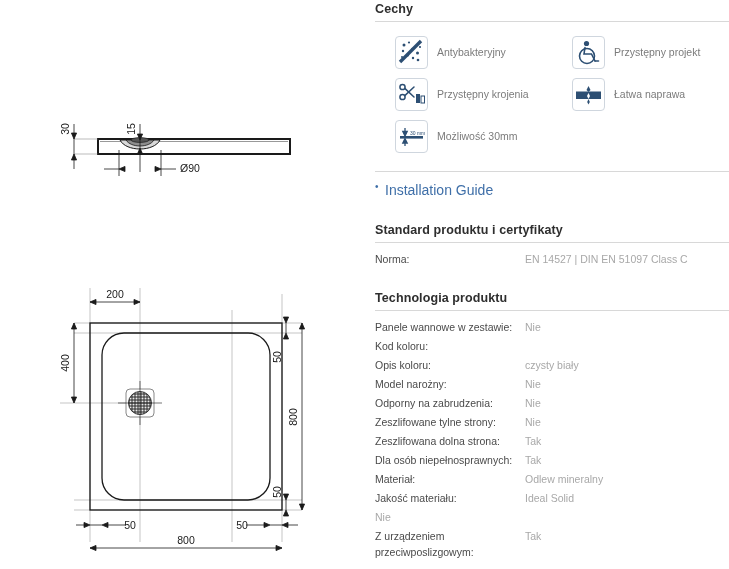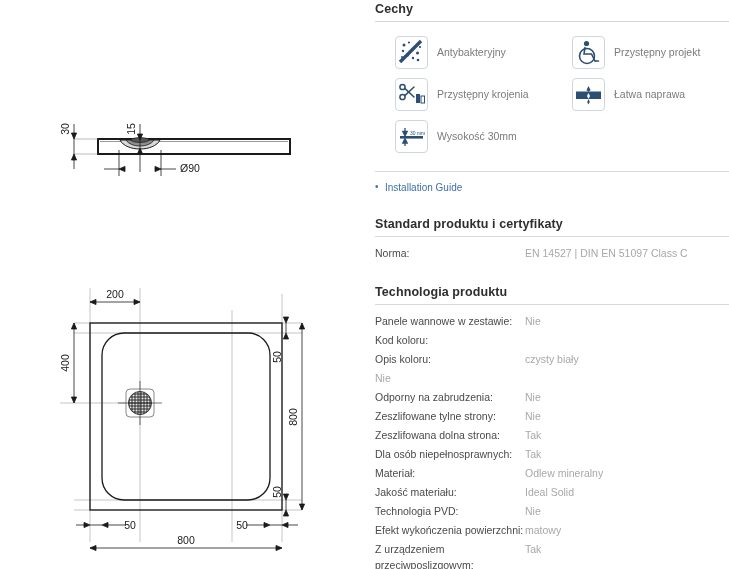--- a/index.html
+++ b/index.html
@@ -84,21 +84,21 @@
   .feature.empty { visibility: hidden; }
 
   
   .guide-block { margin-top: 14px; }
   .guide-list {
     margin: 9px 0 0 0;
     padding: 0;
     list-style: none;
   }
   .guide-item {
-    font-size: 10px;
+    font-size: 14px;
     color: #3f6fa8;
     position: relative;
     padding-left: 10px;
     line-height: 1.4;
   }
   .guide-item::before {
     content: "\2022";
     position: absolute;
     left: 0;
     top: -1px;
@@ -370,21 +370,21 @@
               <rect x="4" y="15" width="23" height="2.6" fill="#2d4f73"></rect>
               <g stroke="#2d4f73" stroke-width="1.3" fill="#2d4f73">
                 <line x1="9" y1="7" x2="9" y2="14"></line>
                 <polygon points="9,15 6.8,10.5 11.2,10.5"></polygon>
                 <line x1="9" y1="25" x2="9" y2="19.5"></line>
                 <polygon points="9,17.6 6.8,22 11.2,22"></polygon>
               </g>
               <text x="14" y="13.5" font-family="Liberation Sans, sans-serif" font-size="5" fill="#2d4f73">30 mm</text>
             </svg>
           </span>
-          <span class="feat-label">Wysokość 30mm</span>
+          <span class="feat-label">Możliwość 30mm</span>
         </div>
 
         <div class="feature empty"></div>
       </div>
     </div>
 
     <div class="guide-block">
       <div class="rule"></div>
       <ul class="guide-list">
         <li class="guide-item">Installation Guide</li>
@@ -412,20 +412,21 @@
           <span class="spec-val">Nie</span>
         </div>
         <div class="spec-row">
           <span class="spec-key">Kod koloru:</span>
         </div>
         <div class="spec-row">
           <span class="spec-key">Opis koloru:</span>
           <span class="spec-val">czysty biały</span>
         </div>
         <div class="spec-row">
+          <span class="spec-key">Model narożny:</span>
           <span class="spec-val">Nie</span>
         </div>
         <div class="spec-row">
           <span class="spec-key">Odporny na zabrudzenia:</span>
           <span class="spec-val">Nie</span>
         </div>
         <div class="spec-row">
           <span class="spec-key">Zeszlifowane tylne strony:</span>
           <span class="spec-val">Nie</span>
         </div>
@@ -439,26 +440,21 @@
         </div>
         <div class="spec-row">
           <span class="spec-key">Materiał:</span>
           <span class="spec-val">Odlew mineralny</span>
         </div>
         <div class="spec-row">
           <span class="spec-key">Jakość materiału:</span>
           <span class="spec-val">Ideal Solid</span>
         </div>
         <div class="spec-row">
-          <span class="spec-key">Technologia PVD:</span>
           <span class="spec-val">Nie</span>
-        </div>
-        <div class="spec-row">
-          <span class="spec-key">Efekt wykończenia powierzchni:</span>
-          <span class="spec-val">matowy</span>
         </div>
         <div class="spec-row">
           <span class="spec-key">Z urządzeniem przeciwposlizgowym:</span>
           <span class="spec-val">Tak</span>
         </div>
 
       </div>
     </div>
   </div>
 </div>

